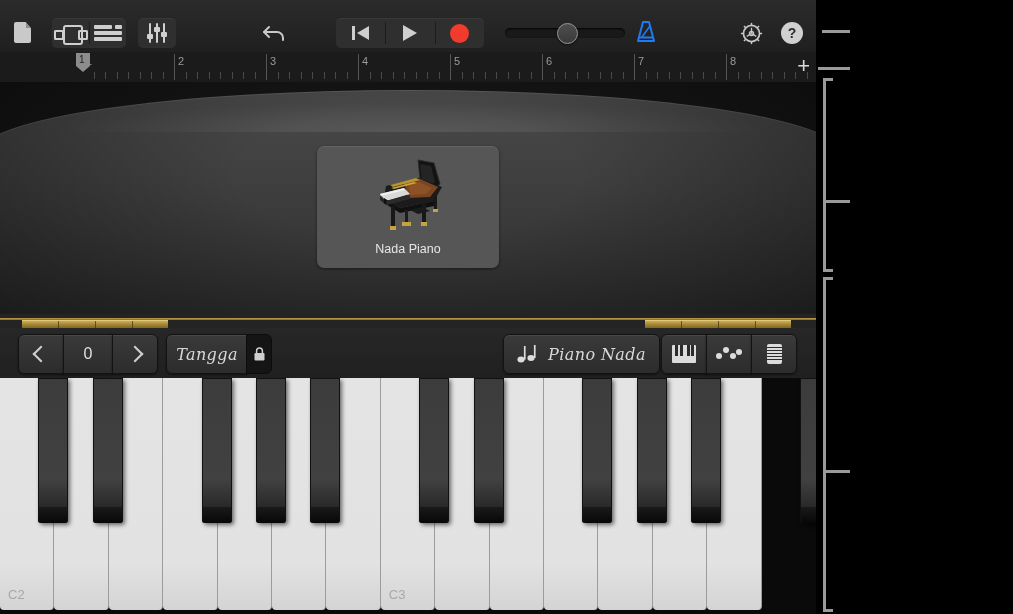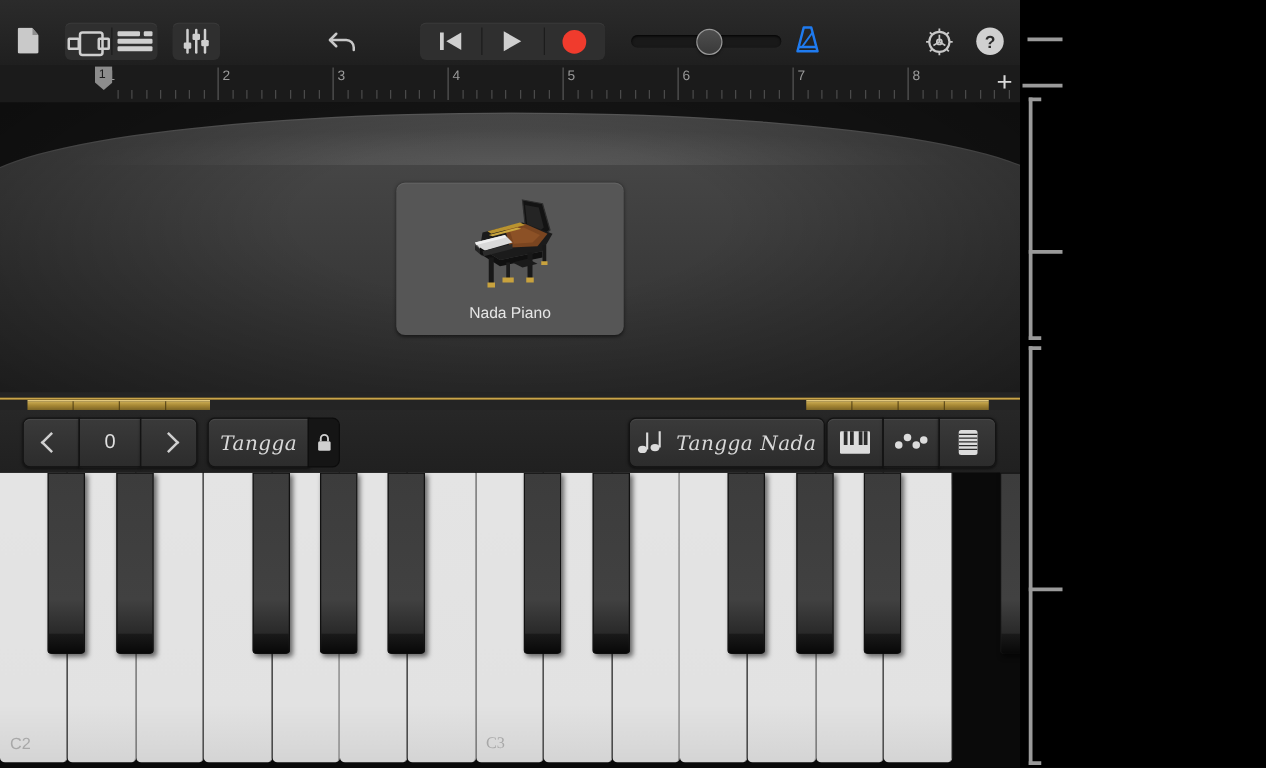--- a/index.html
+++ b/index.html
@@ -585,21 +585,21 @@
       </div>
 
 
       <div class="ctl" style="left:503px; top:6px; width:155px; height:38px; gap:9px;">
         <svg width="22" height="20" viewBox="0 0 22 20">
           <ellipse cx="4" cy="15.5" rx="3.6" ry="2.9" fill="#dcdcdc"></ellipse>
           <rect x="6.9" y="2" width="1.7" height="13.6" fill="#dcdcdc"></rect>
           <ellipse cx="14" cy="14" rx="3.6" ry="2.9" fill="#dcdcdc"></ellipse>
           <rect x="16.9" y="1" width="1.7" height="13" fill="#dcdcdc"></rect>
         </svg>
-        <span class="script">Tangga Nada</span>
+        <span class="script">Piano Nada</span>
       </div>
 
       <div class="ctl" style="left:661px; top:6px; width:44px; height:38px; border-radius:6px 0 0 6px;">
         <div class="ico-keys">
           <i style="left:3px"></i>
             <i style="left:8px"></i>
             <i style="left:15px"></i>
             <i style="left:19px"></i>
         </div>
       </div>
@@ -625,21 +625,21 @@
     <div id="keyboard">
         <div class="wkey" style="left: 0px; width: 54.4px;">
           <div class="lbl">C2</div>
         </div>
         <div class="wkey" style="left: 54.4px; width: 54.4px;"></div>
         <div class="wkey" style="left: 108.8px; width: 54.4px;"></div>
         <div class="wkey" style="left: 163.2px; width: 54.4px;"></div>
         <div class="wkey" style="left: 217.6px; width: 54.4px;"></div>
         <div class="wkey" style="left: 272px; width: 54.4px;"></div>
         <div class="wkey" style="left: 326.4px; width: 54.4px;"></div>
-        <div class="wkey" style="left: 380.8px; width: 54.4px; font-family: Liberation Serif, serif;">
+        <div class="wkey" style="left: 380.8px; width: 54.4px;">
           <div class="lbl">C3</div>
         </div>
         <div class="wkey" style="left: 435.2px; width: 54.4px;"></div>
         <div class="wkey" style="left: 489.6px; width: 54.4px;"></div>
         <div class="wkey" style="left: 544px; width: 54.4px;"></div>
         <div class="wkey" style="left: 598.4px; width: 54.4px;"></div>
         <div class="wkey" style="left: 652.8px; width: 54.4px;"></div>
         <div class="wkey" style="left: 707.2px; width: 54.4px;"></div>
         <div class="bkey" style="left: 38.4px; width: 30px;"></div>
         <div class="bkey" style="left: 92.8px; width: 30px;"></div>

